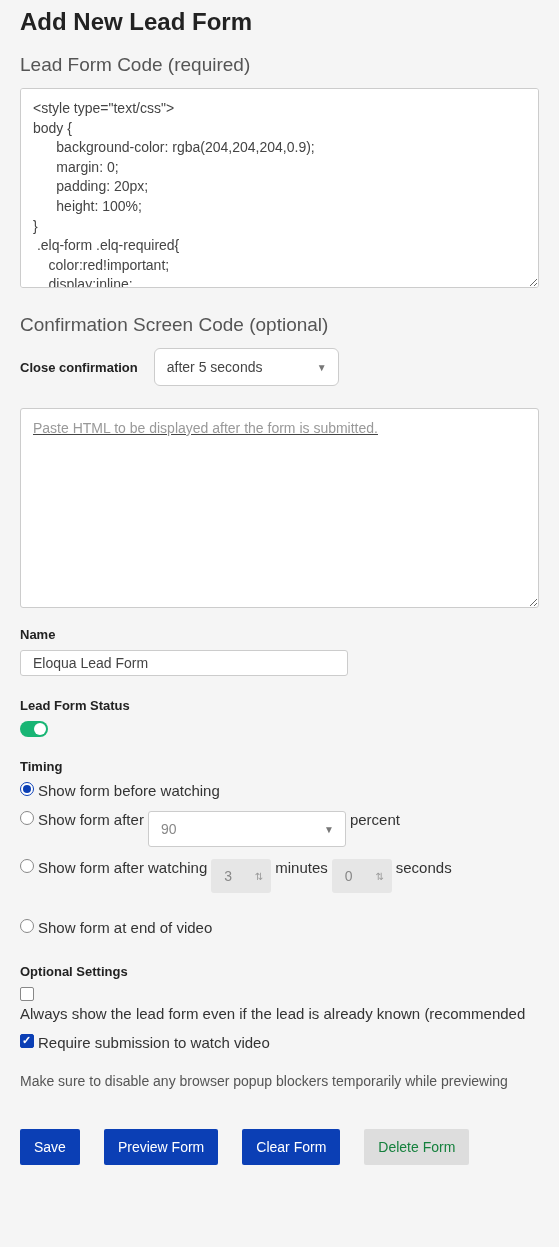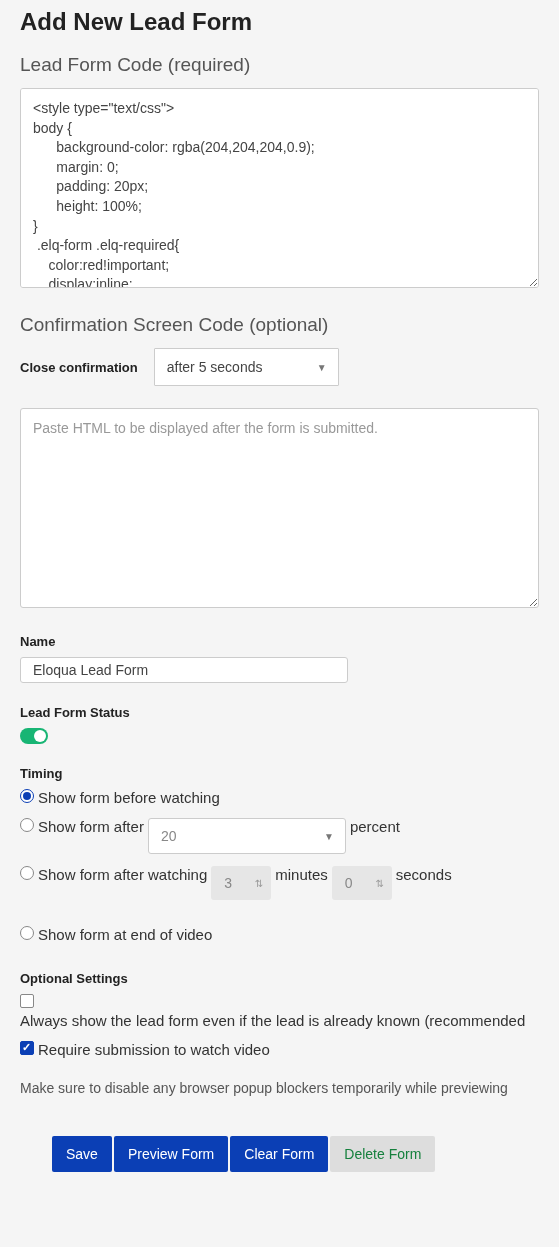--- a/index.html
+++ b/index.html
@@ -39,21 +39,22 @@
       resize: both;
       overflow: auto;
     }
     .code-area {
       height: 200px;
       white-space: pre;
       margin-bottom: 22px;
     }
     .confirm-area {
       height: 200px;
-      margin-bottom: 22px;
+      margin-bottom: 15px;
+      text-decoration: underline;
     }
     .field-label {
       font-size: 13px;
       font-weight: 600;
       color: #222;
       margin-bottom: 8px;
       display: block;
     }
     .inline-row {
       display: flex;
@@ -65,21 +66,21 @@
     .inline-row .field-label {
       margin-bottom: 0;
     }
     .select-wrap {
       position: relative;
       display: inline-block;
     }
     .select {
       border: 1px solid #ccc;
       background: #fff;
-      border-radius: 1px;
+      border-radius: 6px;
       padding: 10px 40px 10px 12px;
       font-size: 14px;
       color: #444;
       min-width: 185px;
       appearance: none;
       cursor: pointer;
     }
     .select-wrap::after {
       content: "▼";
       font-size: 10px;
@@ -210,22 +211,21 @@
     }
     .note {
       font-size: 14px;
       color: #555;
       margin: 16px 0 40px 0;
       white-space: nowrap;
       overflow: hidden;
     }
     .button-row {
       display: flex;
-      gap: 2px;
-      margin-left: 32px;
+      gap: 24px;
     }
     .btn {
       border: none;
       padding: 10px 14px;
       font-size: 14px;
       font-weight: 500;
       border-radius: 2px;
       cursor: pointer;
     }
     .btn-primary {
@@ -285,21 +285,21 @@
 
     <div class="radio-row">
       <div class="radio checked"></div>
       <span>Show form before watching</span>
     </div>
 
     <div class="radio-row">
       <div class="radio"></div>
       <span>Show form after</span>
       <div class="select-wrap">
-        <div class="inline-select">20</div>
+        <div class="inline-select">90</div>
       </div>
       <span>percent</span>
     </div>
 
     <div class="radio-row">
       <div class="radio"></div>
       <span>Show form after watching</span>
       <div class="num-wrap">
         <div class="num-input">3</div>
       </div>

